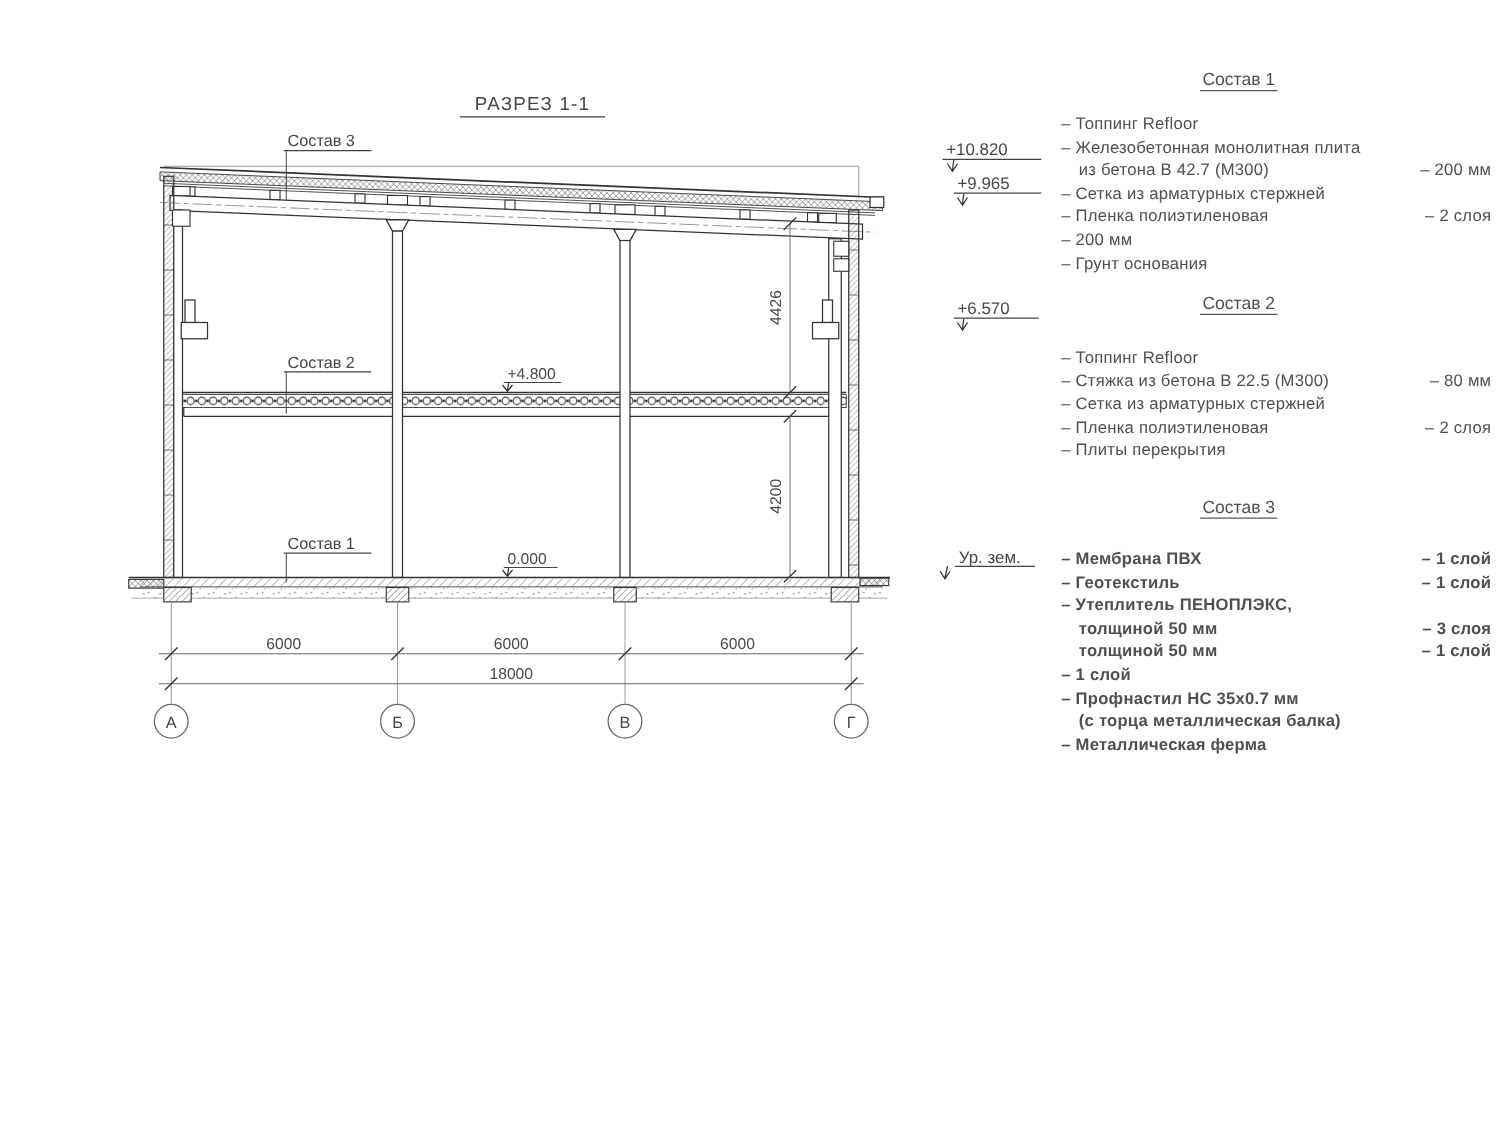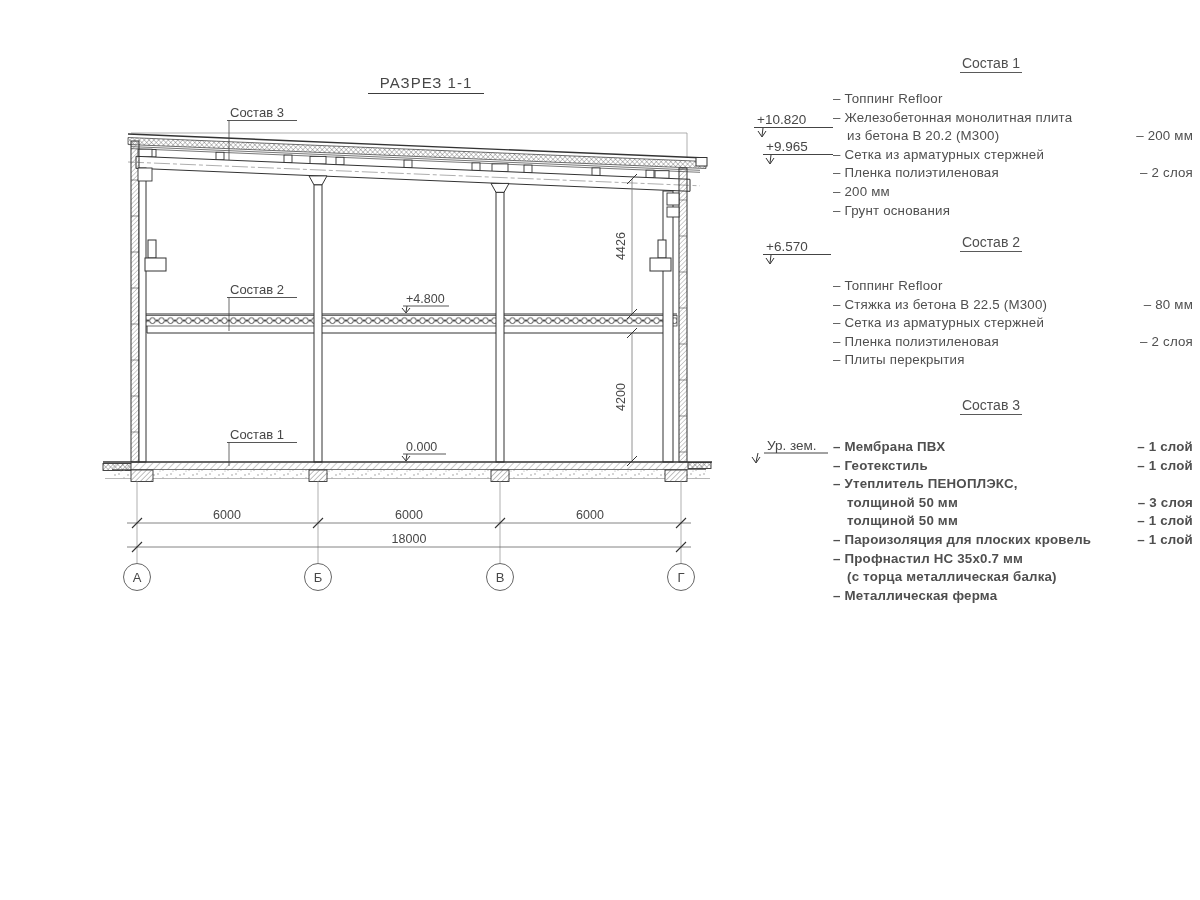--- a/index.html
+++ b/index.html
@@ -4,21 +4,21 @@
 <style>
   html,body{margin:0;padding:0;background:#ffffff;}
   body{width:1200px;height:900px;position:relative;overflow:hidden;
        font-family:"Liberation Sans",sans-serif;color:#4a4a4a;}
   #blueprint{position:absolute;left:0;top:0;}
   svg text{font-family:"Liberation Sans",sans-serif;fill:#474747;}
   .sostav-block{position:absolute;left:833px;width:360px;font-size:13.3px;color:#4f4f4f;}
   .sostav-heading{width:316px;text-align:center;font-size:14px;}
   .sostav-heading span{border-bottom:1px solid #5a5a5a;padding:0 2px 1px 2px;}
   .rows{margin-top:0;}
-  .row{display:flex;justify-content:space-between;line-height:18.6px;white-space:nowrap;}
+  .row{display:flex;justify-content:space-between;line-height:18.6px;white-space:nowrap;margin-left:16px;}
   .row .t{letter-spacing:0.2px;}
   .row .v{letter-spacing:0.2px;}
   .row.cont .t{padding-left:14px;}
   #block1 .rows{margin-top:19px;}
   #block2 .rows{margin-top:27px;}
   #block3 .rows{margin-top:25px;font-weight:bold;}
 </style>
 </head>
 <body>
 
@@ -266,21 +266,21 @@
   <div class="rows">
     <div class="row">
         <span class="t">– Топпинг Refloor</span>
         <span class="v"></span>
       </div>
     <div class="row">
         <span class="t">– Железобетонная  монолитная плита</span>
         <span class="v"></span>
       </div>
     <div class="row cont">
-        <span class="t">из бетона В 20.2 (М300)</span>
+        <span class="t">из бетона В 42.7 (М300)</span>
         <span class="v">– 200 мм</span>
       </div>
     <div class="row">
         <span class="t">– Сетка из арматурных стержней</span>
         <span class="v"></span>
       </div>
     <div class="row">
         <span class="t">– Пленка полиэтиленовая</span>
         <span class="v">– 2 слоя</span>
       </div>
@@ -337,21 +337,20 @@
       </div>
     <div class="row cont">
         <span class="t">толщиной 50 мм</span>
         <span class="v">– 3 слоя</span>
       </div>
     <div class="row cont">
         <span class="t">толщиной 50 мм</span>
         <span class="v">– 1 слой</span>
       </div>
     <div class="row">
-        <span class="t">– Пароизоляция для плоских кровель</span>
         <span class="v">– 1 слой</span>
       </div>
     <div class="row">
         <span class="t">– Профнастил НС 35х0.7 мм</span>
         <span class="v"></span>
       </div>
     <div class="row cont">
         <span class="t">(с торца металлическая балка)</span>
         <span class="v"></span>
       </div>

